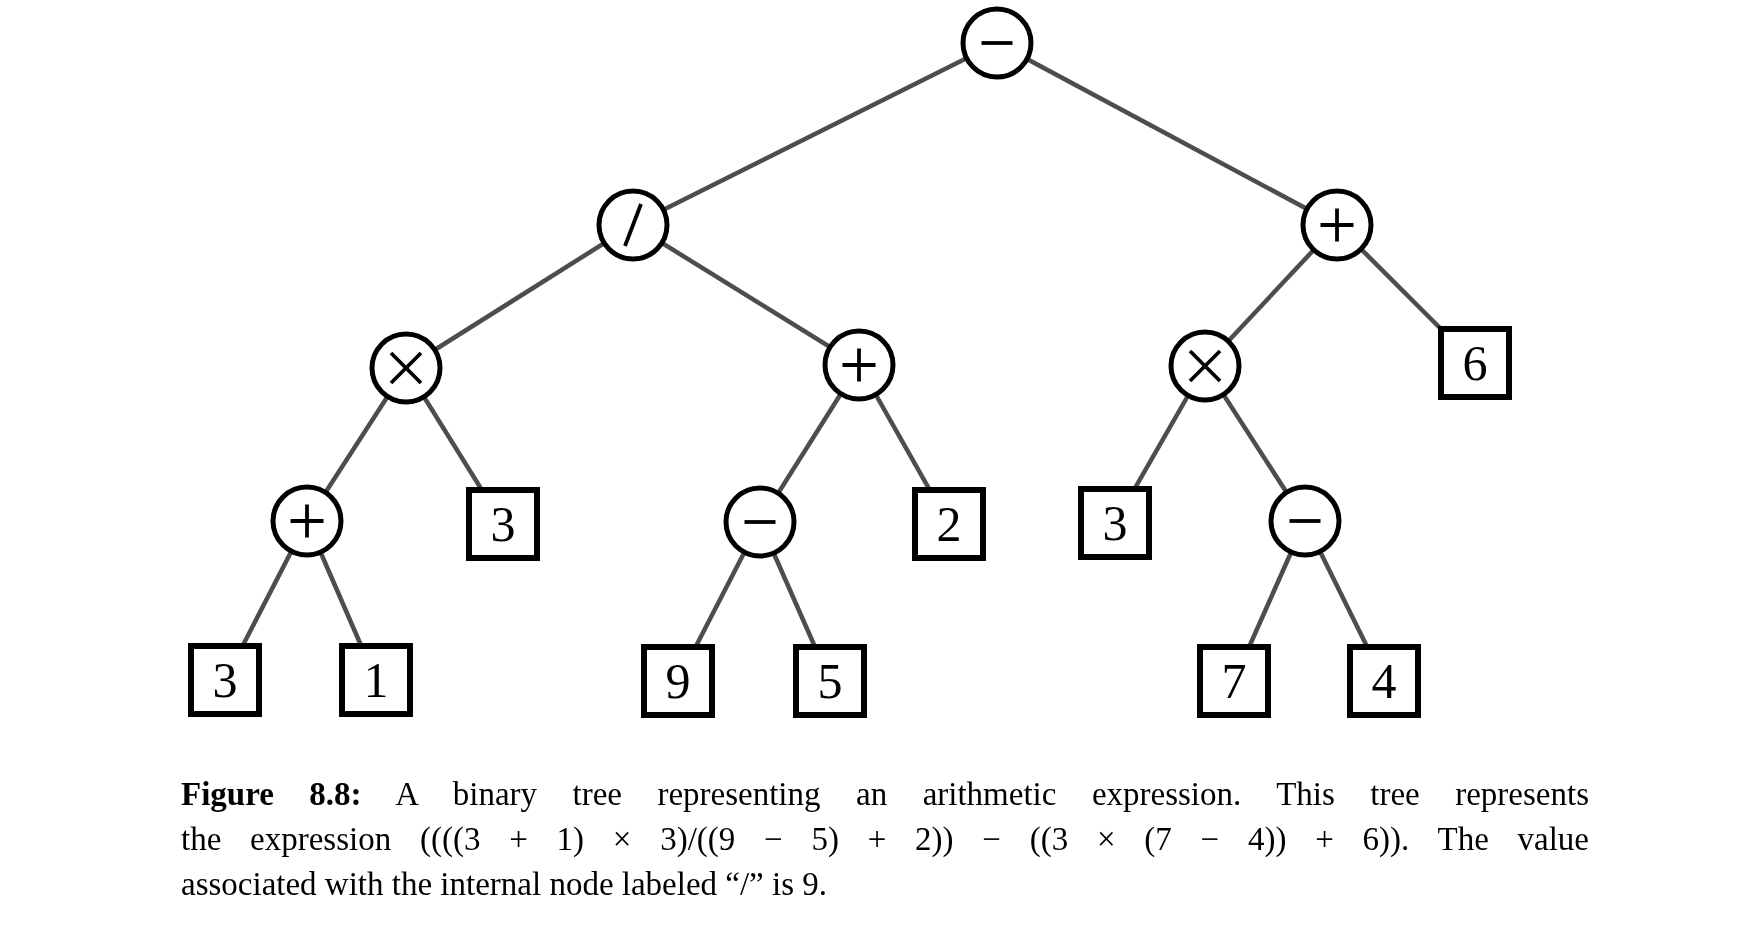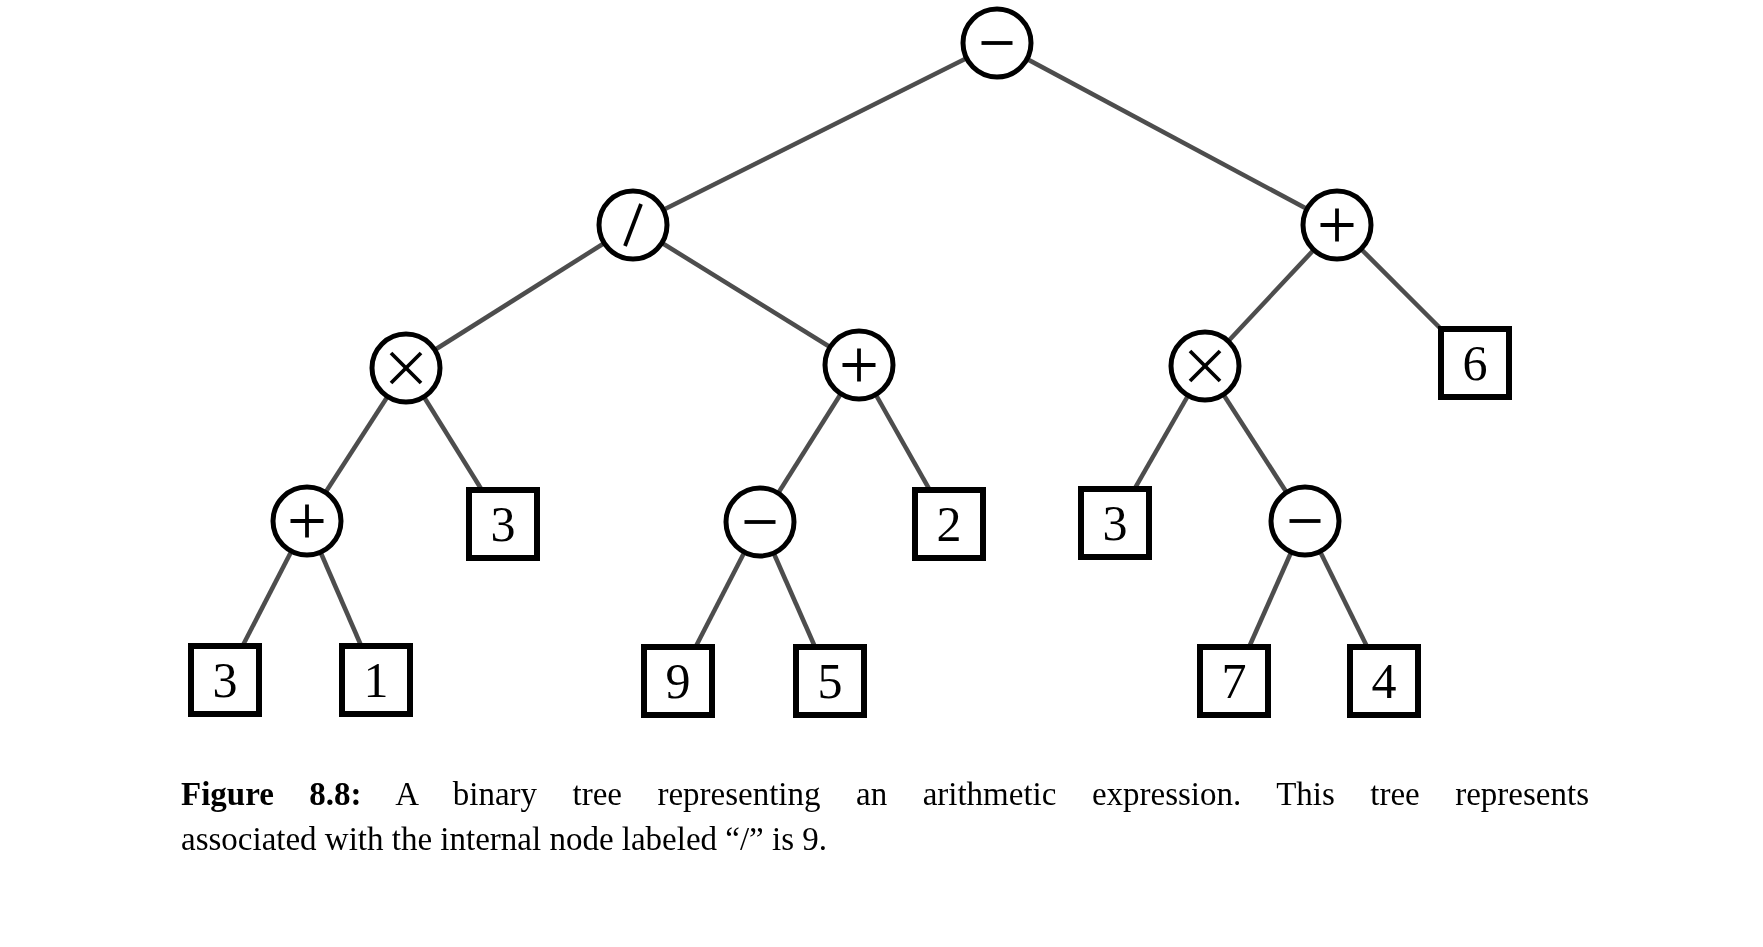--- a/index.html
+++ b/index.html
@@ -144,16 +144,17 @@
         <rect x="1350" y="647" width="68" height="68" fill="#ffffff" stroke="#000000" stroke-width="6"></rect>
         <text x="1384" y="698" text-anchor="middle" class="leaf-digit">4</text>
       </g>
     </svg>
 
   <div class="caption">
     <div class="cap-line justify">
       <span class="cap-label">Figure 8.8:</span>
       <span>A binary tree representing an arithmetic expression. This tree represents</span>
     </div>
+    <div class="cap-line justify">the expression ((((3 + 1) × 3)/((9 − 5) + 2)) − ((3 × (7 − 4)) + 6)).  The value</div>
     <div class="cap-line">associated with the internal node labeled “/” is 9.</div>
   </div>
 
 </div>
 
 </body></html>

